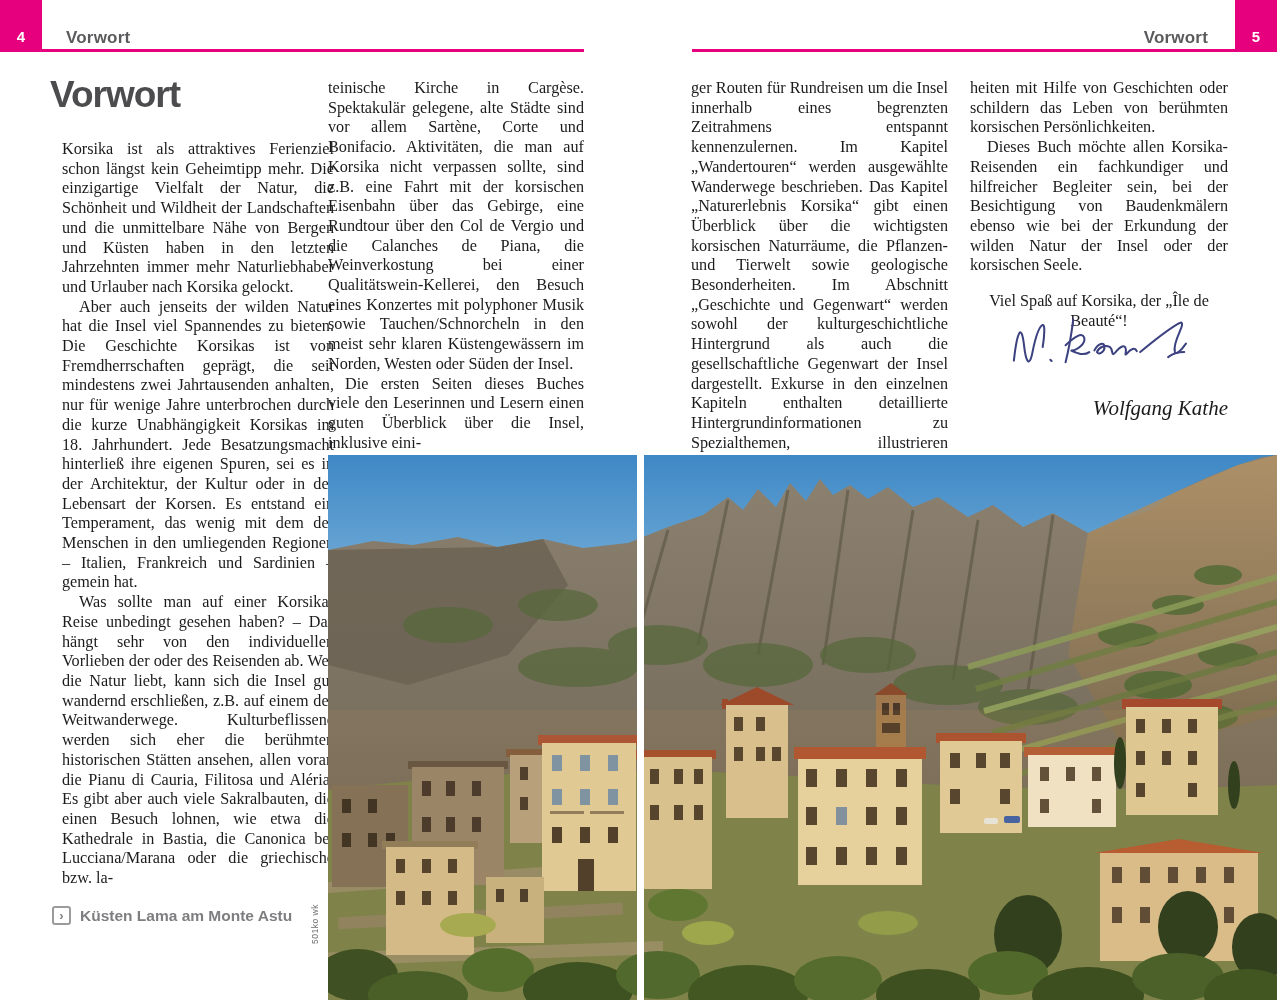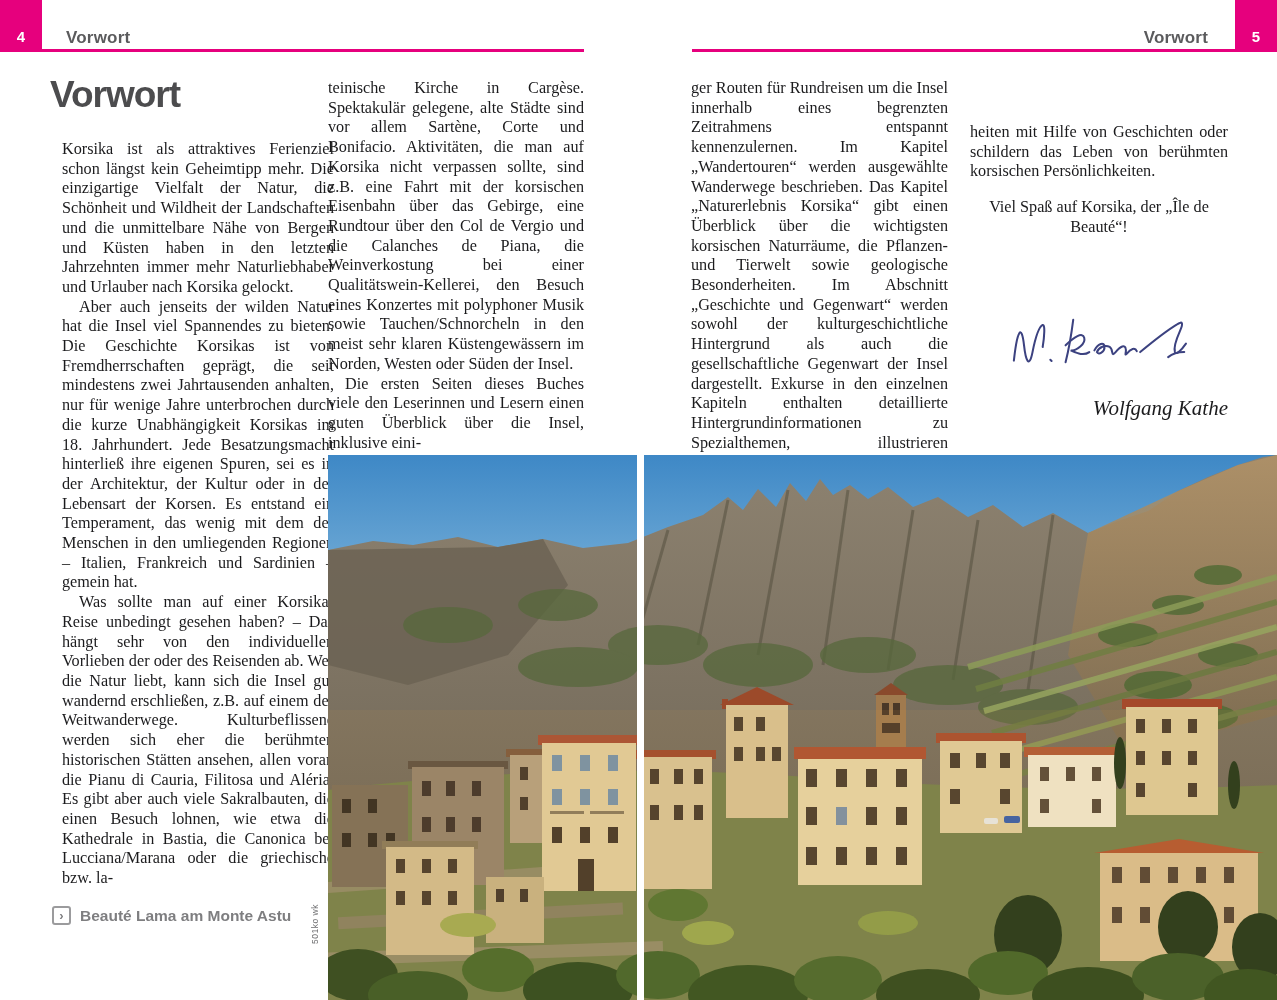--- a/index.html
+++ b/index.html
@@ -21,21 +21,21 @@
 
   .title { position:absolute; left:50px; top:74px; font-family:"Liberation Sans",sans-serif;
     font-weight:bold; font-size:37px; color:#4c4c4e; letter-spacing:-1px; }
 
   .col { position:absolute; font-size:16.2px; line-height:19.7px; color:var(--ink); text-align:justify; }
   .col p { margin:0; }
   .col p.ind { text-indent:17px; }
   #col1 { left:62px;  top:140px; width:272px; }
   #col2 { left:328px; top:79px;  width:256px; }
   #col3 { left:691px; top:79px;  width:257px; }
-  #col4 { left:970px; top:79px;  width:258px;margin-top:44px; }
+  #col4 { left:970px; top:79px;  width:258px; }
   #col4 .closing { margin-top:16px; text-align:center; }
 
   .sig { position:absolute; left:1002px; top:308px; width:195px; height:80px; }
   .author { position:absolute; left:970px; top:396px; width:258px; text-align:right;
     font-style:italic; font-size:21px; color:var(--ink); }
 
   .caption { position:absolute; left:52px; top:906px; display:flex; align-items:center; gap:9px;
     font-family:"Liberation Sans",sans-serif; font-weight:bold; font-size:15.5px; color:var(--capgray); }
   .cap-icon { width:15px; height:15px; border:2px solid #9b9b9d; border-radius:3px; display:flex;
     align-items:center; justify-content:center; font-size:13px; line-height:1; color:var(--capgray); flex:0 0 auto; }
@@ -76,41 +76,42 @@
     <p>teinische Kirche in Cargèse. Spektakulär gelegene, alte Städte sind vor allem Sartène, Corte und Bonifacio. Aktivitäten, die man auf Korsika nicht verpassen sollte, sind z.B. eine Fahrt mit der korsischen Eisenbahn über das Gebirge, eine Rundtour über den Col de Vergio und die Calanches de Piana, die Weinverkostung bei einer Qualitätswein-Kellerei, den Besuch eines Konzertes mit polyphoner Musik sowie Tauchen/Schnorcheln in den meist sehr klaren Küstengewässern im Norden, Westen oder Süden der Insel.</p>
     <p class="ind">Die ersten Seiten dieses Buches viele den Leserinnen und Lesern einen guten Überblick über die Insel, inklusive eini-</p>
   </div>
 
   <div id="col3" class="col">
     <p>ger Routen für Rundreisen um die Insel innerhalb eines begrenzten Zeitrahmens entspannt kennenzulernen. Im Kapitel „Wandertouren“ werden ausgewählte Wanderwege beschrieben. Das Kapitel „Naturerlebnis Korsika“ gibt einen Überblick über die wichtigsten korsischen Naturräume, die Pflanzen- und Tierwelt sowie geologische Besonderheiten. Im Abschnitt „Geschichte und Gegenwart“ werden sowohl der kulturgeschichtliche Hintergrund als auch die gesellschaftliche Gegenwart der Insel dargestellt. Exkurse in den einzelnen Kapiteln enthalten detaillierte Hintergrundinformationen zu Spezialthemen, illustrieren landesspezifische Besonder-</p>
   </div>
 
   <div id="col4" class="col">
     <p>heiten mit Hilfe von Geschichten oder schildern das Leben von berühmten korsischen Persönlichkeiten.</p>
+    <p class="ind">Dieses Buch möchte allen Korsika-Reisenden ein fachkundiger und hilfreicher Begleiter sein, bei der Besichtigung von Baudenkmälern ebenso wie bei der Erkundung der wilden Natur der Insel oder der korsischen Seele.</p>
     <p class="closing">Viel Spaß auf Korsika, der „Île de Beauté“!</p>
   </div>
 
   <div class="sig">
     <svg viewBox="0 0 230 90" fill="none" stroke="#3c4280" stroke-width="2.4" stroke-linecap="round">
       <path d="M14,62 C18,26 23,18 26,44 C28,62 32,72 36,52 C40,32 44,22 48,20 C51,19 50,34 48,46"></path>
       <path d="M57,61 l1.5,1.5"></path>
       <path d="M84,14 C82,30 78,52 75,64"></path>
       <path d="M75,44 C85,34 95,28 97,35 C99,42 88,51 81,50 C88,53 96,57 103,52"></path>
       <path d="M109,50 C113,42 121,39 121,46 C121,52 114,56 112,52 C114,46 122,43 127,46 C132,49 128,59 134,52 C140,45 145,43 146,48 C147,52 144,57 147,54 C152,48 157,46 159,51"></path>
       <path d="M163,52 C175,42 192,28 207,19 C213,15 214,18 210,27 C206,36 202,46 204,52 C206,56 212,49 217,42"></path>
       <path d="M196,58 C201,54 208,52 215,52"></path>
     </svg>
   </div>
   <div class="author">Wolfgang Kathe</div>
 
   <div class="caption">
     <span class="cap-icon">
         <span>›</span>
       </span>
-    <span>Beauté Lama am Monte Astu</span>
+    <span>Küsten Lama am Monte Astu</span>
   </div>
 
   <div class="credit">501ko wk</div>
 
   <div class="photo">
     <svg viewBox="0 0 949 545" preserveAspectRatio="none">
       <defs>
         <linearGradient id="sky" x1="0" y1="0" x2="0" y2="1">
           <stop offset="0" stop-color="#3e88c6"></stop>
             <stop offset="1" stop-color="#9cc9e4"></stop>

